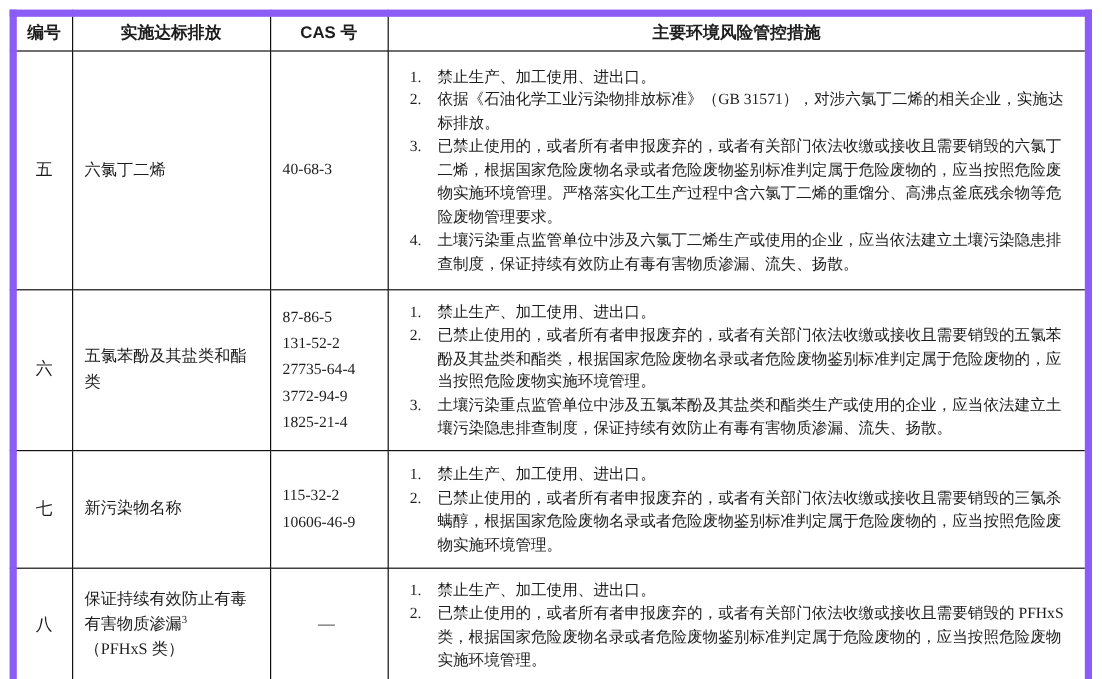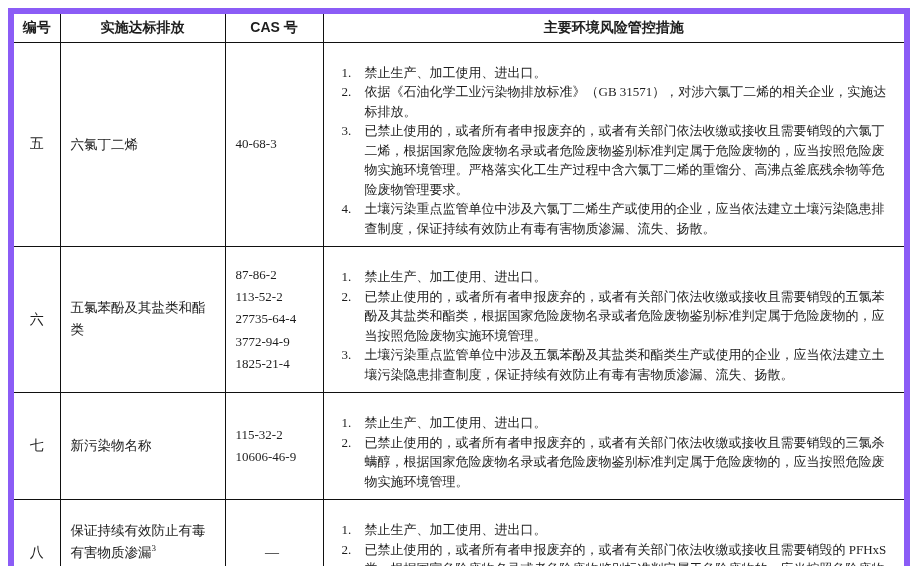--- a/index.html
+++ b/index.html
@@ -25,21 +25,21 @@
   tr.h-r0 { height:199px; }
   tr.h-r1 { height:134px; }
   tr.h-r2 { height:98px; }
   tr.h-r3 { height:88px; }
   td { font-size:13px; vertical-align:middle; }
   td.c-no { text-align:center; font-size:14px; }
   td.c-name { padding:6px 8px 6px 10px; font-size:13.5px; line-height:1.55; }
   td.c-name sup { font-size:9px; }
   td.c-cas { padding:6px 4px 6px 10px; line-height:1.7; }
   td.c-cas.center { text-align:center; padding-left:0; font-size:14px; }
-  td.c-measures { padding:20px 12px 8px 16px; }
+  td.c-measures { padding:8px 12px 8px 16px; }
   ol.measures {
     list-style:none; margin:0; padding:0;
     counter-reset:m; line-height:19.5px; font-size:13px;
   }
   ol.measures li { counter-increment:m; position:relative; padding-left:25px; }
   ol.measures li::before {
     content:counter(m) "."; position:absolute; left:2px; top:0;
   }
 </style>
 </head>
@@ -82,22 +82,22 @@
         </td>
       </tr>
 
       <tr class="h-r1">
         <td class="c-no">六</td>
         <td class="c-name">
           <span>五氯苯酚及其盐类和酯类</span><sup></sup>
           <div></div>
         </td>
         <td class="c-cas">
-          <div>87-86-2</div>
-          <div>113-52-2</div>
+          <div>87-86-5</div>
+          <div>131-52-2</div>
           <div>27735-64-4</div>
           <div>3772-94-9</div>
           <div>1825-21-4</div>
         </td>
         <td class="c-measures">
           <ol class="measures">
             <li>禁止生产、加工使用、进出口。</li>
             <li>已禁止使用的，或者所有者申报废弃的，或者有关部门依法收缴或接收且需要销毁的五氯苯酚及其盐类和酯类，根据国家危险废物名录或者危险废物鉴别标准判定属于危险废物的，应当按照危险废物实施环境管理。</li>
             <li>土壤污染重点监管单位中涉及五氯苯酚及其盐类和酯类生产或使用的企业，应当依法建立土壤污染隐患排查制度，保证持续有效防止有毒有害物质渗漏、流失、扬散。</li>
           </ol>

